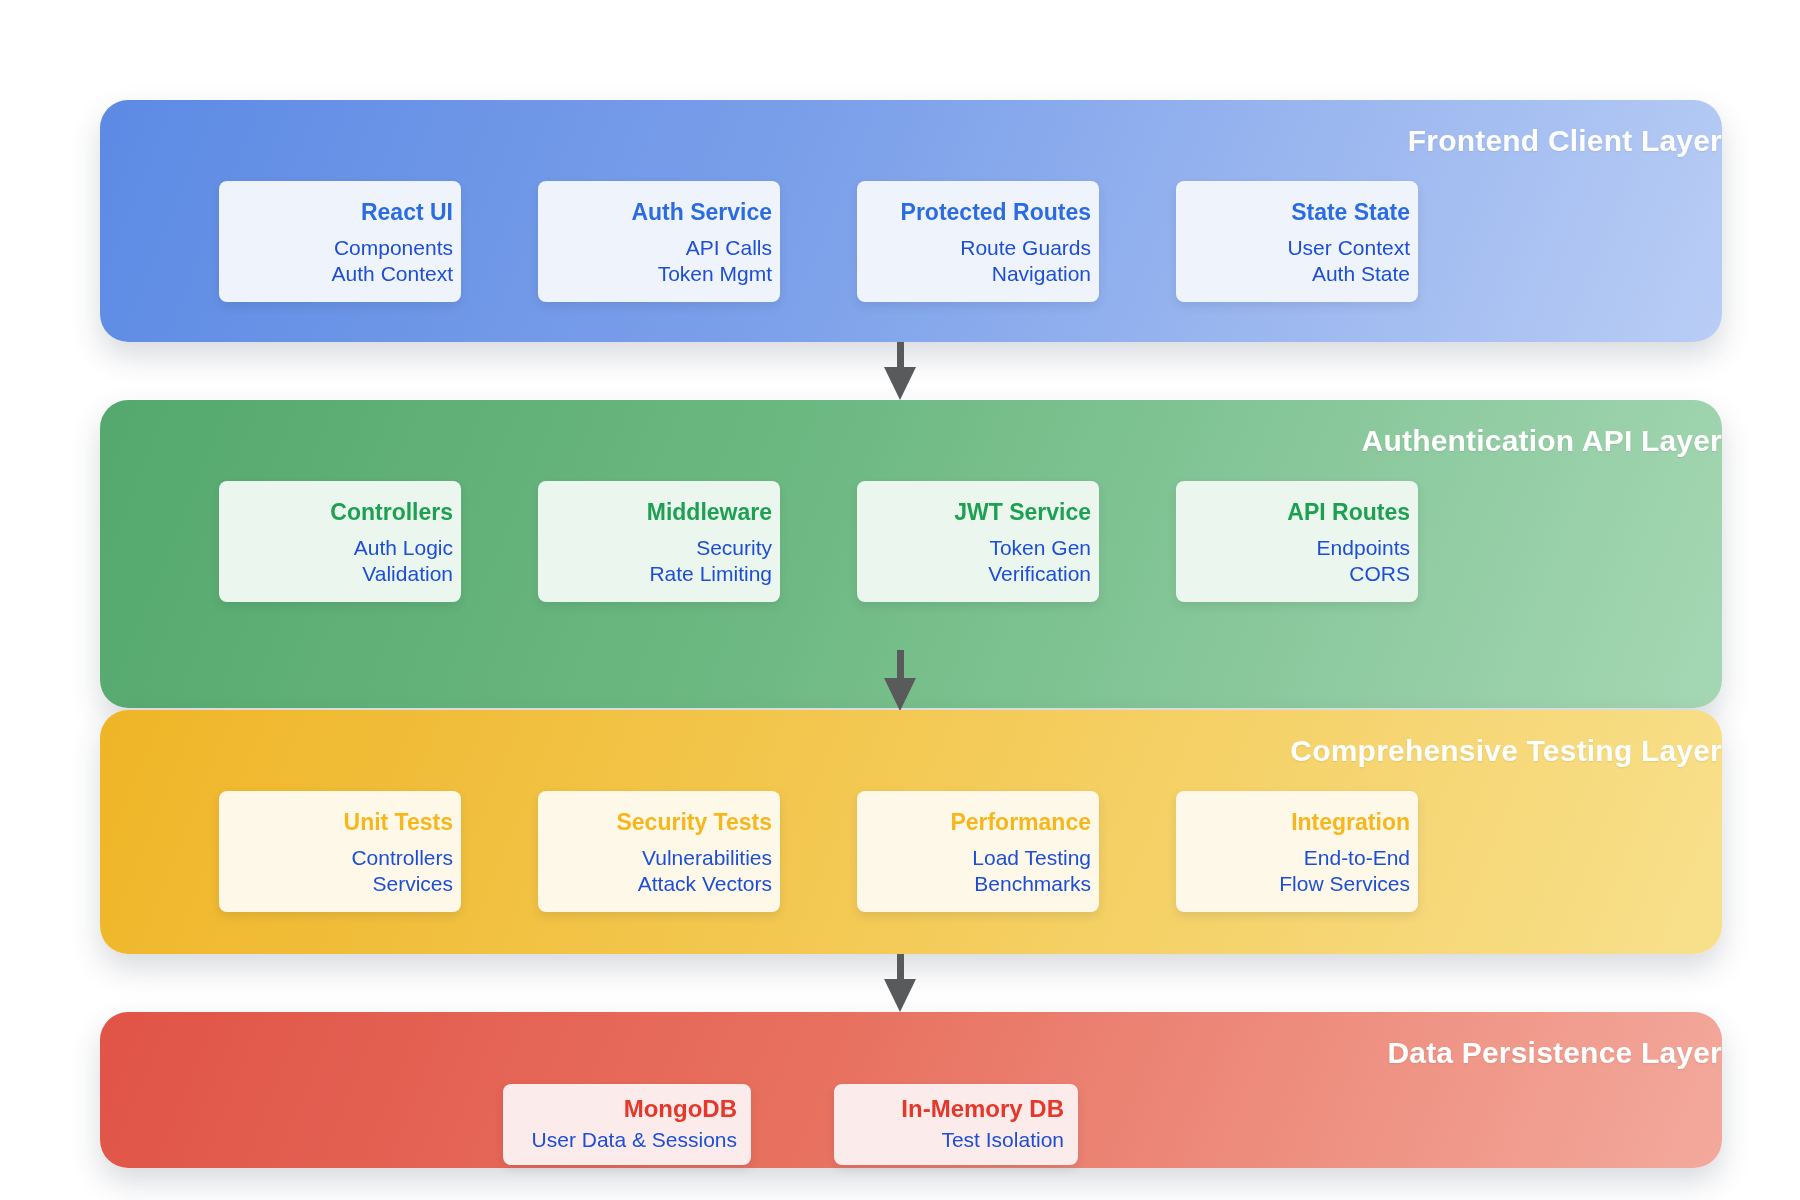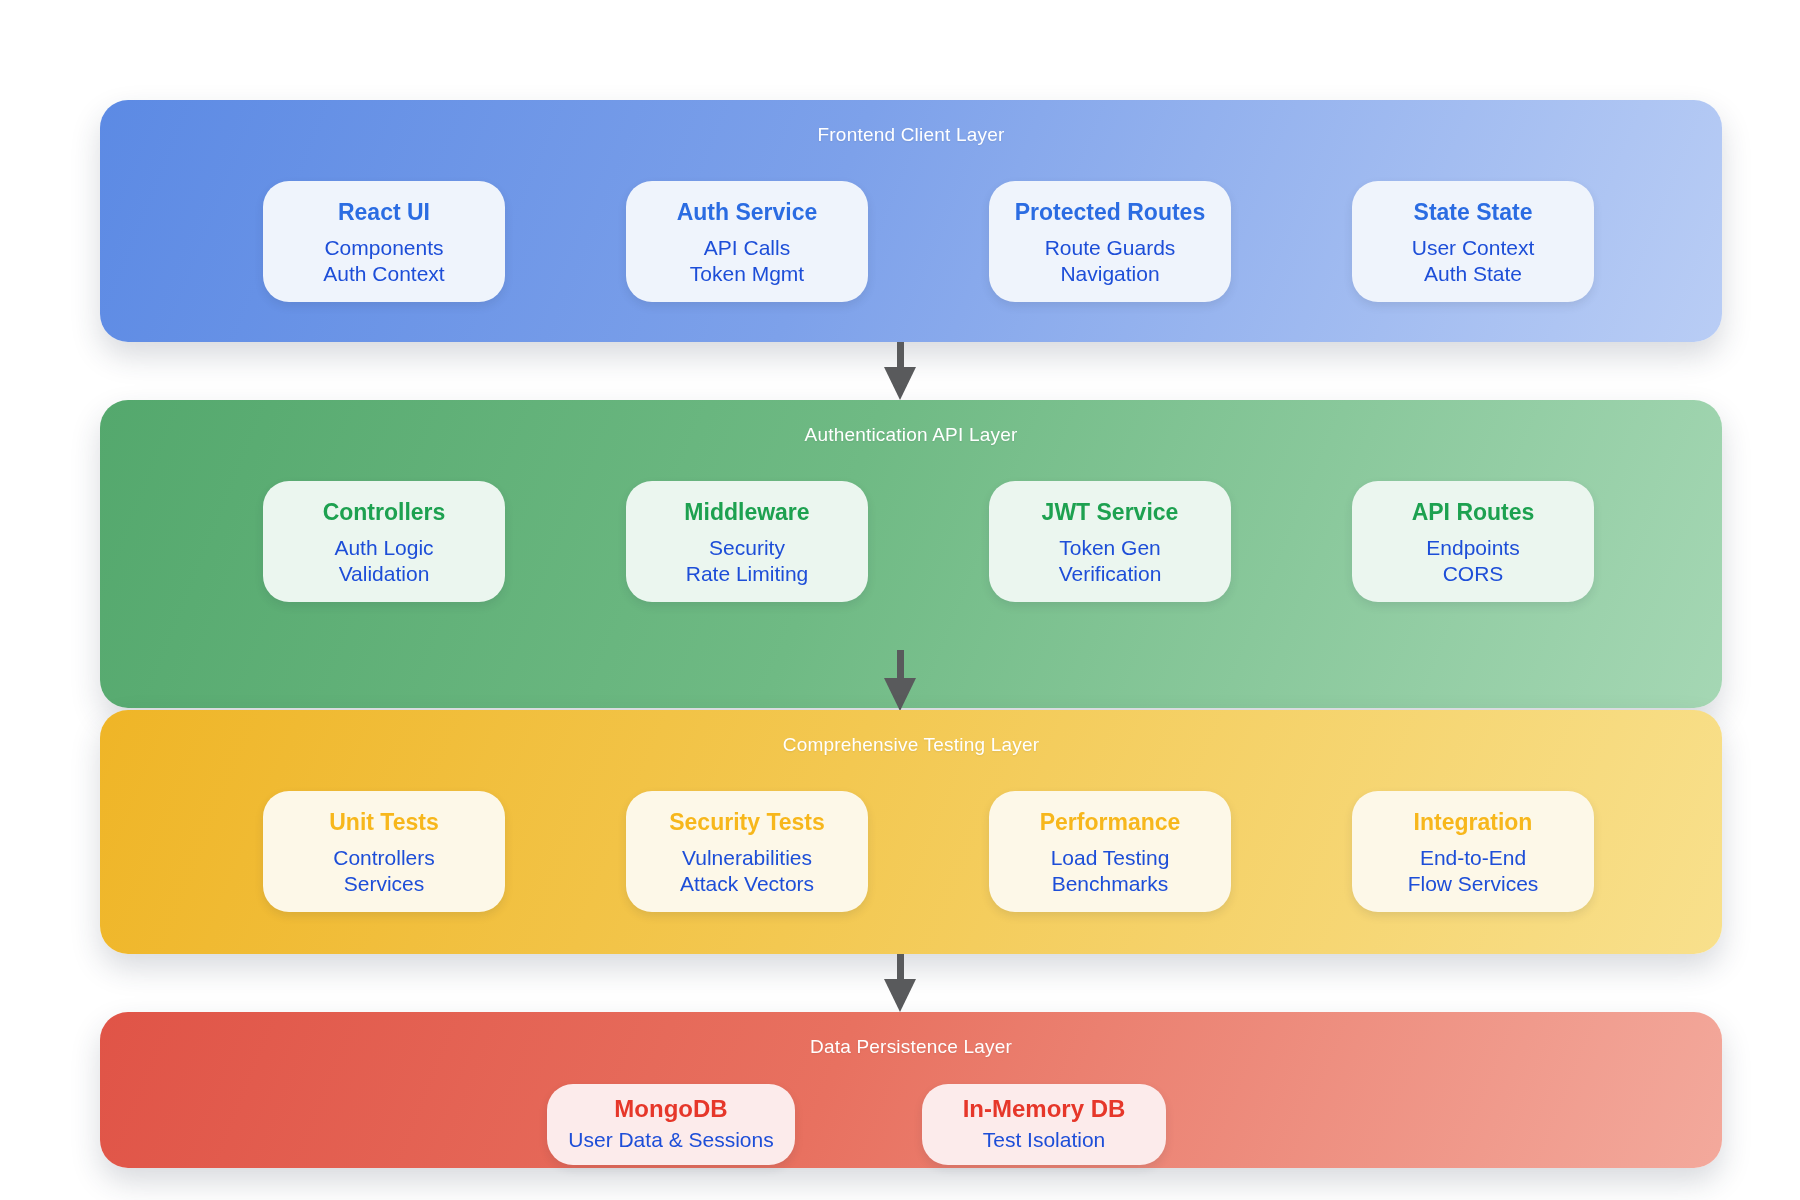--- a/index.html
+++ b/index.html
@@ -17,40 +17,39 @@
     border-radius:28px;
     box-shadow:0 14px 30px rgba(40,50,70,0.18);
   }
   #layer-frontend{top:100px;height:242px;background:linear-gradient(112deg,#5c8ae4 0%,#7da1ea 45%,#b9cdf5 100%);}
   #layer-api{top:400px;height:308px;background:linear-gradient(112deg,#54a86d 0%,#6fba84 45%,#a5d7b4 100%);}
   #layer-testing{top:710px;height:244px;background:linear-gradient(112deg,#efb527 0%,#f3c851 45%,#f8e08c 100%);}
   #layer-data{top:1012px;height:156px;background:linear-gradient(112deg,#e05447 0%,#e87160 45%,#f3a99c 100%);}
 
   .layer-title{
     position:absolute;top:24px;left:0;width:100%;
-    text-align:center;
+    text-align:right;
     color:#ffffff;
-    font-size:19px;font-weight:400;
+    font-size:30px;font-weight:700;
     letter-spacing:0.2px;
     text-shadow:0 1px 2px rgba(0,0,0,0.08);
   }
   .cards-row{
     position:absolute;top:81px;left:119px;
     display:flex;gap:77px;
   }
   #layer-data .cards-row{top:72px;left:403px;gap:83px;}
 
   .card{
     box-sizing:border-box;
     width:242px;
-    border-radius:26px;
-    text-align:center;
+    border-radius:8px;
+    text-align:right;
     padding:17px 8px 15px 8px;
     box-shadow:0 4px 10px rgba(30,40,60,0.10);
-    margin-left:44px;
   }
   #layer-frontend .card{background:#eff4fc;}
   #layer-api .card{background:#ebf6ef;}
   #layer-testing .card{background:#fdf8e8;}
   #layer-data .card{background:#fcebeb;padding:11px 14px 12px 14px;}
   #layer-data .card.card-mongodb{width:248px;}
   #layer-data .card.card-inmemory{width:244px;}
 
   .card-title{
     font-size:23px;font-weight:700;

